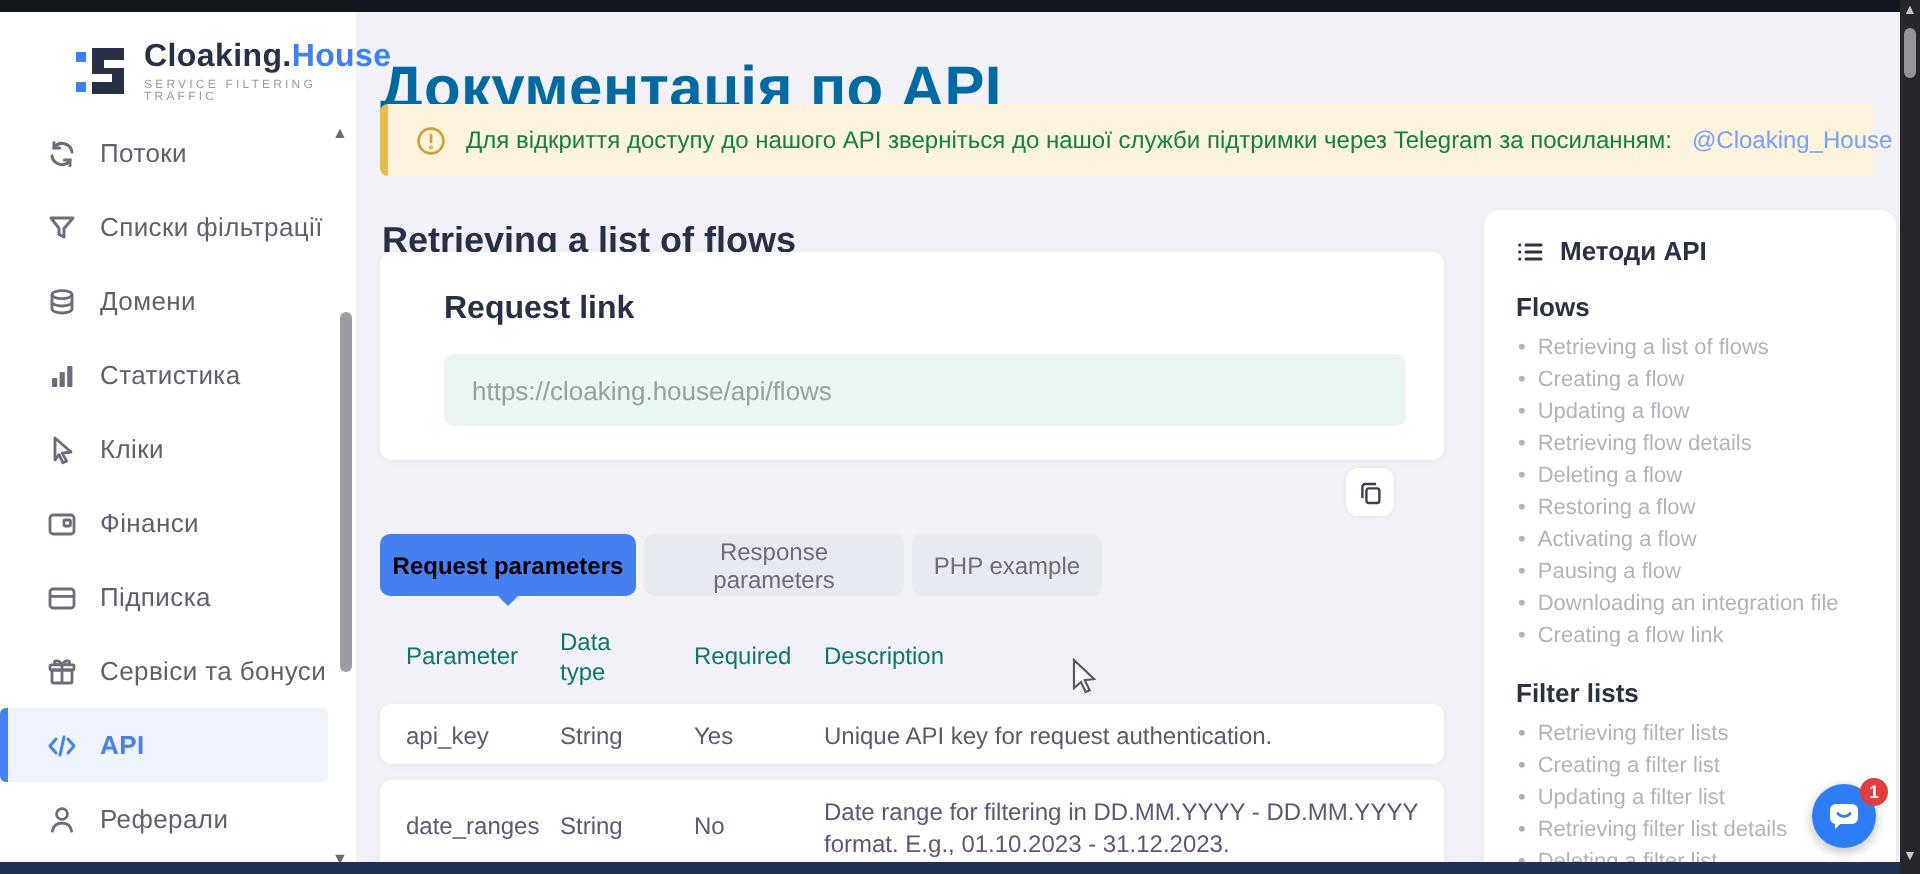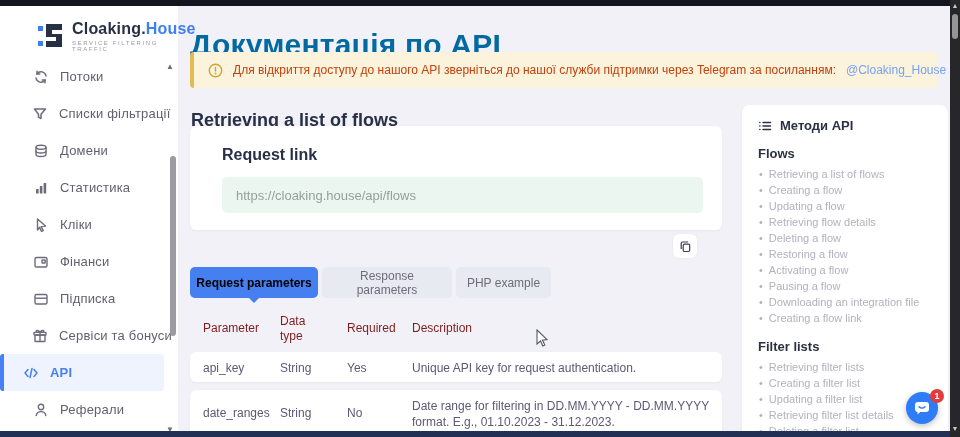--- a/index.html
+++ b/index.html
@@ -9,56 +9,56 @@
   .topbar{position:absolute;left:0;top:0;width:950px;height:6px;background:#12161f;}
   .bottombar{position:absolute;left:0;top:431px;width:950px;height:6px;background:#223055;}
 
   
   .sidebar{position:absolute;left:0;top:6px;width:178px;height:431px;background:#ffffff;}
   .logo{position:absolute;left:38px;top:14px;display:flex;align-items:center;gap:8px;}
   .logo-text .brand{font-size:16px;font-weight:bold;letter-spacing:.2px;}
   .brand-dark{color:#283046;} .brand-blue{color:#3d7ff5;}
   .tagline{font-size:6px;color:#9a98a5;letter-spacing:1.6px;margin-top:2px;}
   .nav-item{position:absolute;left:0;width:164px;height:37px;display:flex;align-items:center;
-            padding-left:32px;box-sizing:border-box;cursor:pointer;}
+            padding-left:22px;box-sizing:border-box;cursor:pointer;}
   .nav-item .nicon{width:17px;height:17px;display:flex;align-items:center;justify-content:center;}
   .nav-item .nlabel{margin-left:11px;font-size:13px;color:#625f6e;letter-spacing:.2px;white-space:nowrap;}
   .nav-item.active{background:#eef3fd;border-left:4px solid #4680f5;padding-left:18px;border-radius:3px;}
   .nav-item.active .nlabel{color:#4680f5;font-weight:bold;}
   .sb-scroll-up{position:absolute;left:166px;top:56px;font-size:8px;color:#6b6b70;}
   .sb-scroll-thumb{position:absolute;left:170px;top:150px;width:6px;height:180px;background:#9b9ba1;border-radius:3px;}
   .sb-scroll-down{position:absolute;left:166px;top:419px;font-size:8px;color:#6b6b70;}
 
   
   .page-title{position:absolute;left:190px;top:8px;font-size:30px;font-weight:bold;color:#0369a1;letter-spacing:.2px;}
   .banner{position:absolute;left:190px;top:52px;width:747px;height:36px;box-sizing:border-box;
           background:#fcf3dc;border-left:4px solid #e2bc4d;border-radius:4px;
           display:flex;align-items:center;gap:10px;padding:0 14px;}
-  .banner-text{font-size:12px;color:#c2410c;white-space:nowrap;}
+  .banner-text{font-size:12px;color:#15803d;white-space:nowrap;}
   .banner-link{font-size:12px;color:#76a1f6;cursor:pointer;white-space:nowrap;}
   .section-title{position:absolute;left:191px;top:95px;font-size:18px;font-weight:bold;color:#283046;}
 
   .card{position:absolute;background:#fff;border-radius:6px;box-shadow:0 1px 3px rgba(40,48,70,.05);}
   .request-card{left:190px;top:126px;width:532px;height:104px;}
   .request-title{position:absolute;left:32px;top:20px;font-size:16px;font-weight:bold;color:#283046;}
   .url-field{position:absolute;left:32px;top:51px;width:481px;height:36px;box-sizing:border-box;
              background:#eaf6ef;border-radius:5px;display:flex;align-items:center;padding:6px 14px;}
   .url-text{font-size:13px;color:#93a39a;}
   .copy-btn{position:absolute;right:6px;top:57px;width:24px;height:24px;background:#fff;border-radius:6px;
             display:flex;align-items:center;justify-content:center;cursor:pointer;box-shadow:0 0 2px rgba(0,0,0,.08);}
 
   .tab{position:absolute;top:267px;height:31px;border-radius:5px;border:none;cursor:pointer;
        font-family:"Liberation Sans",sans-serif;font-size:12px;color:#6e6b7b;background:#e8eaf1;}
   .tab.active{background:#4680f0;color:#000000;font-weight:bold;}
   .tab1{left:190px;width:128px;} .tab2{left:322px;width:130px;} .tab3{left:456px;width:95px;}
   .tab-caret{position:absolute;left:248px;top:297px;width:0;height:0;
              border-left:6px solid transparent;border-right:6px solid transparent;border-top:6px solid #4680f0;}
 
   .thead{position:absolute;left:190px;top:310px;width:532px;height:36px;}
-  .th{position:absolute;font-size:12px;color:#7f1d1d;}
+  .th{position:absolute;font-size:12px;color:#0f766e;}
   .th0{left:13px;top:11px;} .th1{left:90px;top:4px;width:42px;line-height:1.25;} .th2{left:157px;top:11px;} .th3{left:222px;top:11px;}
   .trow{left:190px;width:532px;}
   .row1{top:352px;height:30px;} .row2{top:390px;height:47px;}
   .td{position:absolute;font-size:12px;color:#5e5873;}
   .c0{left:13px;} .c1{left:90px;} .c2{left:157px;} .c3{left:222px;width:300px;line-height:1.3;}
   .row1 .td{top:9px;} .row2 .c0,.row2 .c1,.row2 .c2{top:16px;} .row2 .c3{top:9px;}
 
   
   .methods{position:absolute;left:742px;top:105px;width:206px;height:332px;box-sizing:border-box;
            background:#fff;border-radius:8px 8px 0 0;padding:13px 16px;overflow:hidden;

